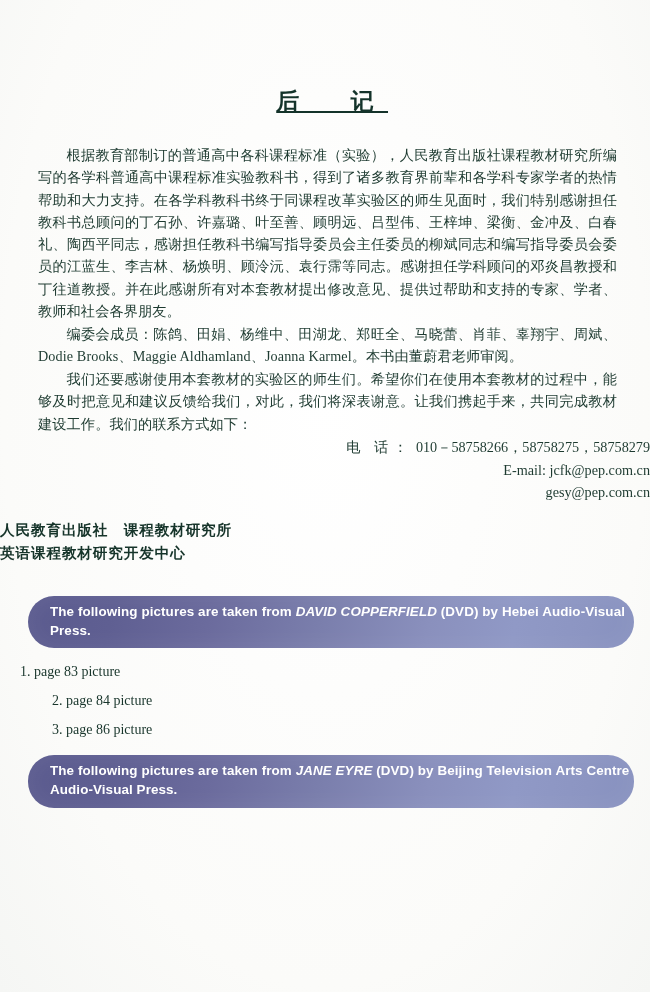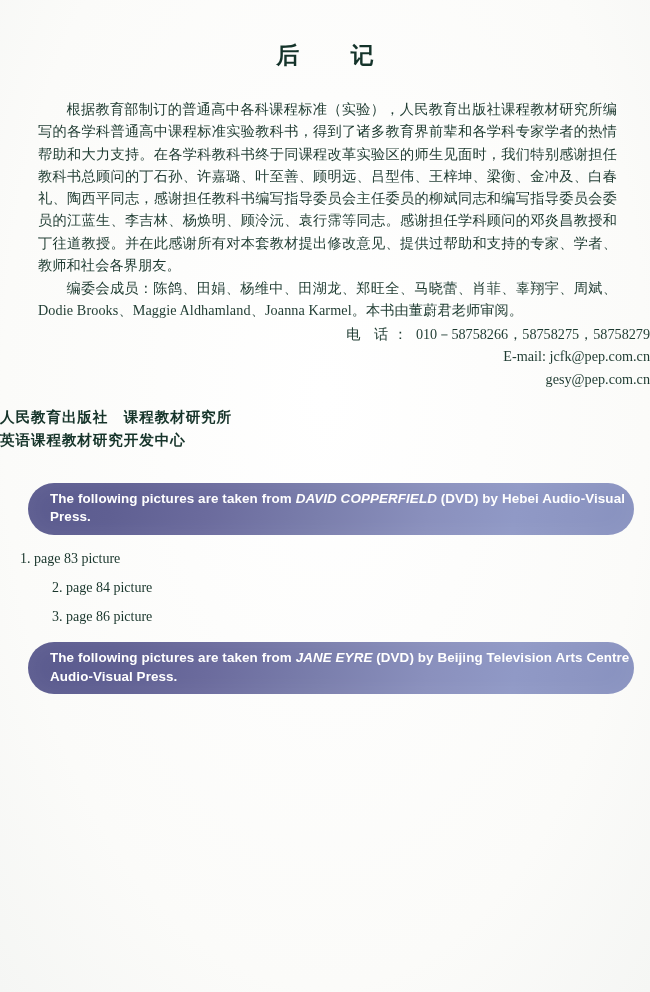--- a/index.html
+++ b/index.html
@@ -25,22 +25,23 @@
 
   
   .title {
     text-align: center;
     font-size: 23px;
     font-weight: bold;
     letter-spacing: 0.62em;
     text-indent: 0.62em;
     color: #14332a;
     margin: 0;
-    padding-top: 40px;
+    padding-top: 86px;
     font-family: "Liberation Serif", "DejaVu Serif", serif;
+    text-decoration: underline;
   }
 
   
   .prose {
     margin: 0;
     padding: 27px 33px 0 38px;
   }
   .para {
     margin: 0 0 0.5px 0;
     font-size: 14.2px;
@@ -130,20 +131,21 @@
 </head>
 <body>
 
 <div class="page">
 
   <h1 class="title">后　记</h1>
 
   <div class="prose">
     <p class="para">根据教育部制订的普通高中各科课程标准（实验），人民教育出版社课程教材研究所编写的各学科普通高中课程标准实验教科书，得到了诸多教育界前辈和各学科专家学者的热情帮助和大力支持。在各学科教科书终于同课程改革实验区的师生见面时，我们特别感谢担任教科书总顾问的丁石孙、许嘉璐、叶至善、顾明远、吕型伟、王梓坤、梁衡、金冲及、白春礼、陶西平同志，感谢担任教科书编写指导委员会主任委员的柳斌同志和编写指导委员会委员的江蓝生、李吉林、杨焕明、顾泠沅、袁行霈等同志。感谢担任学科顾问的邓炎昌教授和丁往道教授。并在此感谢所有对本套教材提出修改意见、提供过帮助和支持的专家、学者、教师和社会各界朋友。</p>
     <p class="para">编委会成员：陈鸽、田娟、杨维中、田湖龙、郑旺全、马晓蕾、肖菲、辜翔宇、周斌、Dodie Brooks、Maggie Aldhamland、Joanna Karmel。本书由董蔚君老师审阅。</p>
+    <p class="para">我们还要感谢使用本套教材的实验区的师生们。希望你们在使用本套教材的过程中，能够及时把意见和建议反馈给我们，对此，我们将深表谢意。让我们携起手来，共同完成教材建设工作。我们的联系方式如下：</p>
   </div>
 
   <div class="contact">
     <span class="contact-row"><span class="clabel">电 话：</span><span> 010－58758266，58758275，58758279</span></span>
     <span class="contact-row"><span>E-mail:</span><span> jcfk@pep.com.cn</span></span>
     <span class="contact-row indented"><span>gesy@pep.com.cn</span></span>
   </div>
 
   <div class="signature">
     <span class="sig-line">人民教育出版社　课程教材研究所</span>

